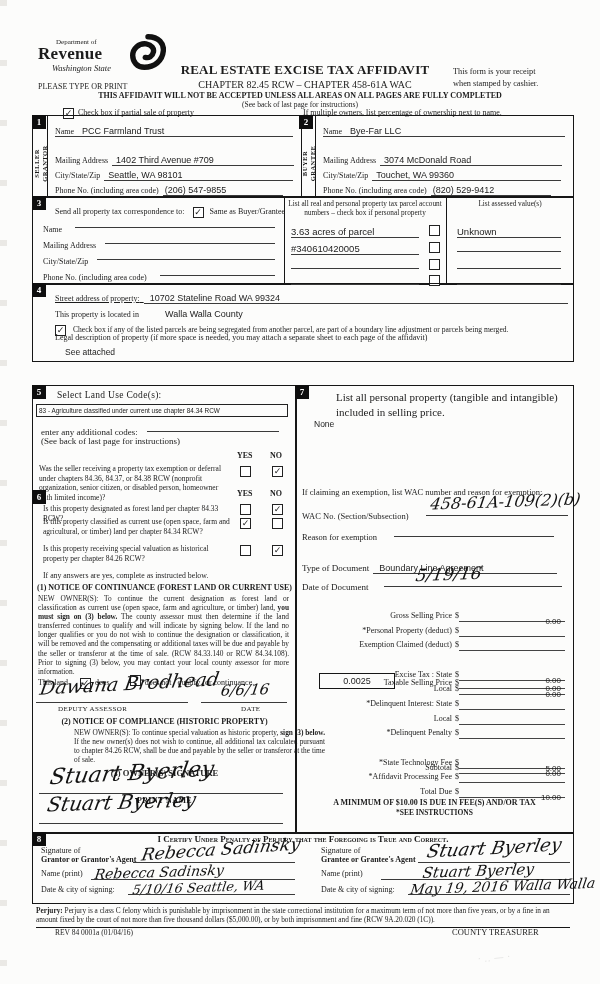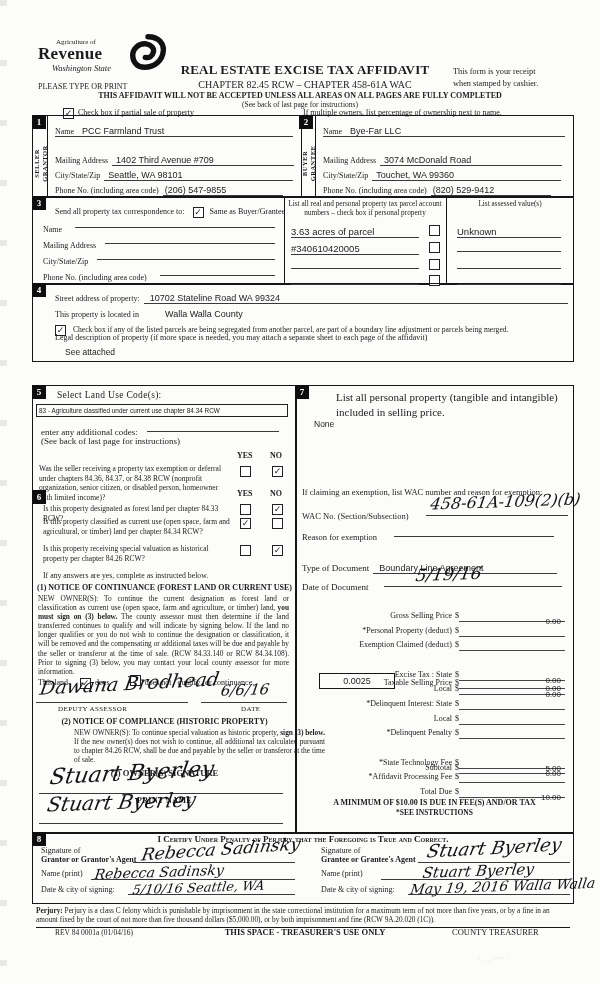--- a/index.html
+++ b/index.html
@@ -45,21 +45,21 @@
   .stamp{position:absolute;width:90px;height:24px;opacity:.14;color:#555;
          font-family:"DejaVu Serif",serif;font-style:italic;font-size:10px;}
 </style>
 </head>
 <body>
 
 <div class="page">
 
   <div class="abs" style="left:38px;top:38px;">
     <div style="position:relative;width:130px;height:48px;">
-      <span class="abs ser" style="left:18px;top:0;font-size:7px;">Agriculture of</span>
+      <span class="abs ser" style="left:18px;top:0;font-size:7px;">Department of</span>
       <span class="abs ser b" style="left:0;top:6px;font-size:17px;letter-spacing:.3px;">Revenue</span>
       <span class="abs ser" style="left:14px;top:25px;font-size:8.5px;font-style:italic;">Washington State</span>
       <span class="abs" style="left:92px;top:-4px;">
         <svg width="36" height="36" viewBox="0 0 40 40">
             <path d="M20 3 C32 3 38 11 37 19 C36 30 27 37 16 37 C8 37 3 31 3 24 C3 16 10 10 18 11 C24 12 27 16 26 20 C25 25 21 27 17 26" fill="none" stroke="#111" stroke-width="6" stroke-linecap="round"></path>
           </svg>
       </span>
     </div>
   </div>
   <div class="abs ser b ctr" style="left:140px;top:62px;width:330px;font-size:13px;letter-spacing:.2px;">REAL ESTATE EXCISE TAX AFFIDAVIT</div>
@@ -186,21 +186,21 @@
     <div class="abs" style="left:424px;top:58px;">
       <span class="val" style="width:104px;"></span>
     </div>
     <div class="abs" style="left:424px;top:74px;">
       <span class="val" style="width:104px;"></span>
     </div>
   </div>
 
   <div class="box" style="left:32px;top:283px;width:540px;height:77px;">
     <div class="badge" style="left:-1px;top:-1px;">4</div>
-    <div class="abs" style="left:22px;top:3px;white-space:nowrap;">
+    <div class="abs" style="left:22px;top:3px;white-space:nowrap;text-decoration:underline;">
       <span class="ser lab8">Street address of property:</span>
       <span class="val" style="width:418px;padding-left:6px;">10702 Stateline Road WA 99324</span>
     </div>
     <div class="abs" style="left:22px;top:19px;">
       <span class="ser lab8">This property is located in</span>
       <span class="san" style="font-size:9px;padding-left:22px;">Walla Walla County</span>
     </div>
     <div class="abs" style="left:22px;top:34px;width:500px;">
       <span class="cb"><span>✓</span></span>
       <span class="ser" style="font-size:7.6px;padding-left:3px;">Check box if any of the listed parcels are being segregated from another parcel, are part of a boundary line adjustment or parcels being merged.</span>
@@ -370,17 +370,16 @@
     <div class="abs ser lab8" style="left:288px;top:52px;">Date &amp; city of signing:</div>
     <div class="abs hand" style="left:378px;top:45px;font-size:14px;">May 19, 2016   Walla Walla</div>
     <div class="abs uline" style="left:375px;top:61px;width:162px;"></div>
   </div>
 
   <div class="abs ser" style="left:36px;top:906px;width:534px;font-size:7.3px;line-height:1.3;border-bottom:1.5px solid #161616;padding-bottom:2px;">
     <span class="b">Perjury:</span><span> Perjury is a class C felony which is punishable by imprisonment in the state correctional institution for a maximum term of not more than five years, or by a fine in an amount fixed by the court of not more than five thousand dollars ($5,000.00), or by both imprisonment and fine (RCW 9A.20.020 (1C)).</span>
   </div>
 
   <div class="abs ser" style="left:55px;top:928px;font-size:7.5px;">REV 84 0001a (01/04/16)</div>
-  <div class="abs ser b ctr" style="left:180px;top:927px;width:250px;font-size:8.5px;">THIS SPACE - TREASURER'S USE ONLY</div>
   <div class="abs ser" style="left:452px;top:927px;font-size:8.5px;">COUNTY TREASURER</div>
   <div class="stamp" style="left:478px;top:950px;transform:rotate(-4deg);">· ‥ — ·</div>
 
 </div>
 
 </body></html>

